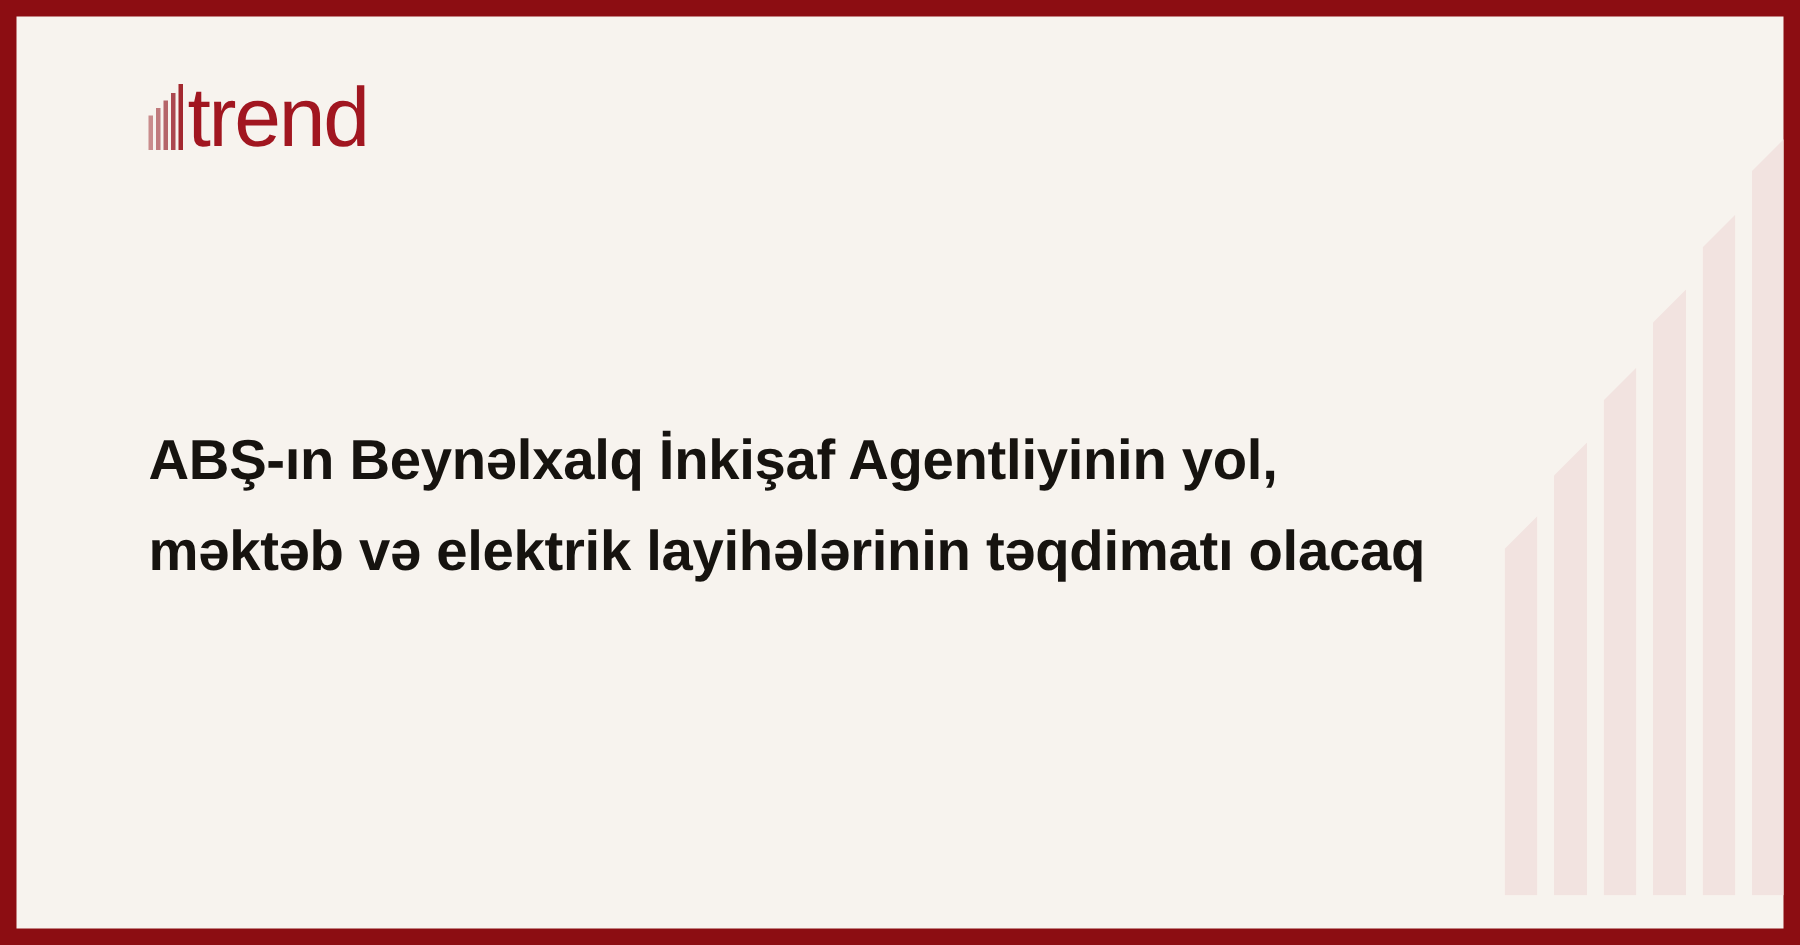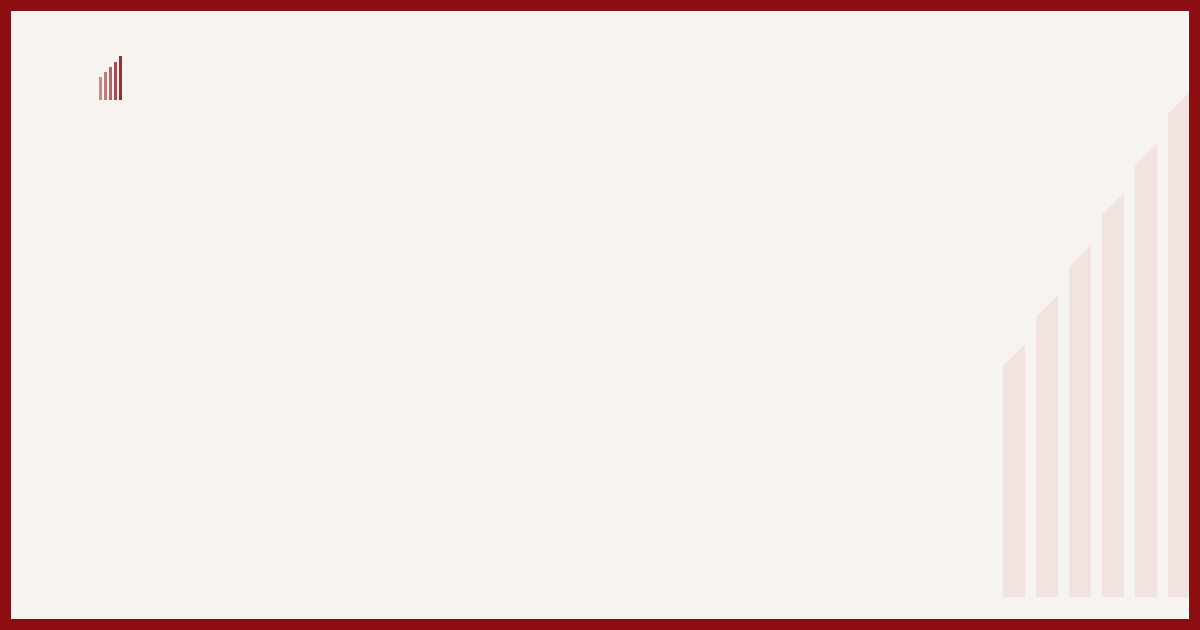--- a/index.html
+++ b/index.html
@@ -115,18 +115,20 @@
 
     <div id="logo">
       <div id="logo-mark-row">
         <div id="logo-bars">
             <div class="lb" style="left: 0px; height: 23px; background: rgb(201, 140, 140);"></div>
             <div class="lb" style="left: 5px; height: 28px; background: rgb(192, 122, 124);"></div>
             <div class="lb" style="left: 10px; height: 33px; background: rgb(181, 100, 104);"></div>
             <div class="lb" style="left: 15px; height: 38px; background: rgb(172, 72, 80);"></div>
             <div class="lb" style="left: 20px; height: 44px; background: rgb(163, 40, 47);"></div>
           </div>
+        <div id="logo-wordmark" style="color: rgb(161, 22, 32);">trend</div>
       </div>
     </div>
 
+    <h1 id="headline" style="color: rgb(22, 19, 15);">ABŞ-ın Beynəlxalq İnkişaf Agentliyinin yol, məktəb və elektrik layihələrinin təqdimatı olacaq</h1>
 
   </div>
 </div>
 
 </body></html>

